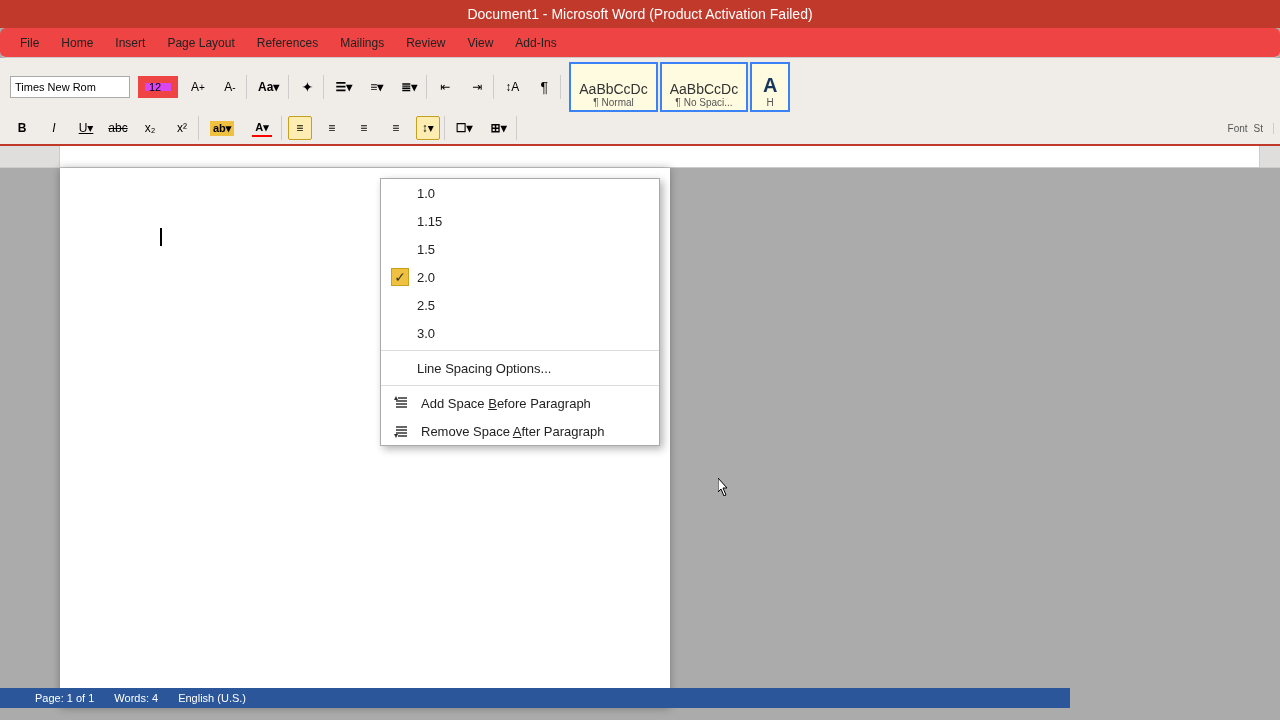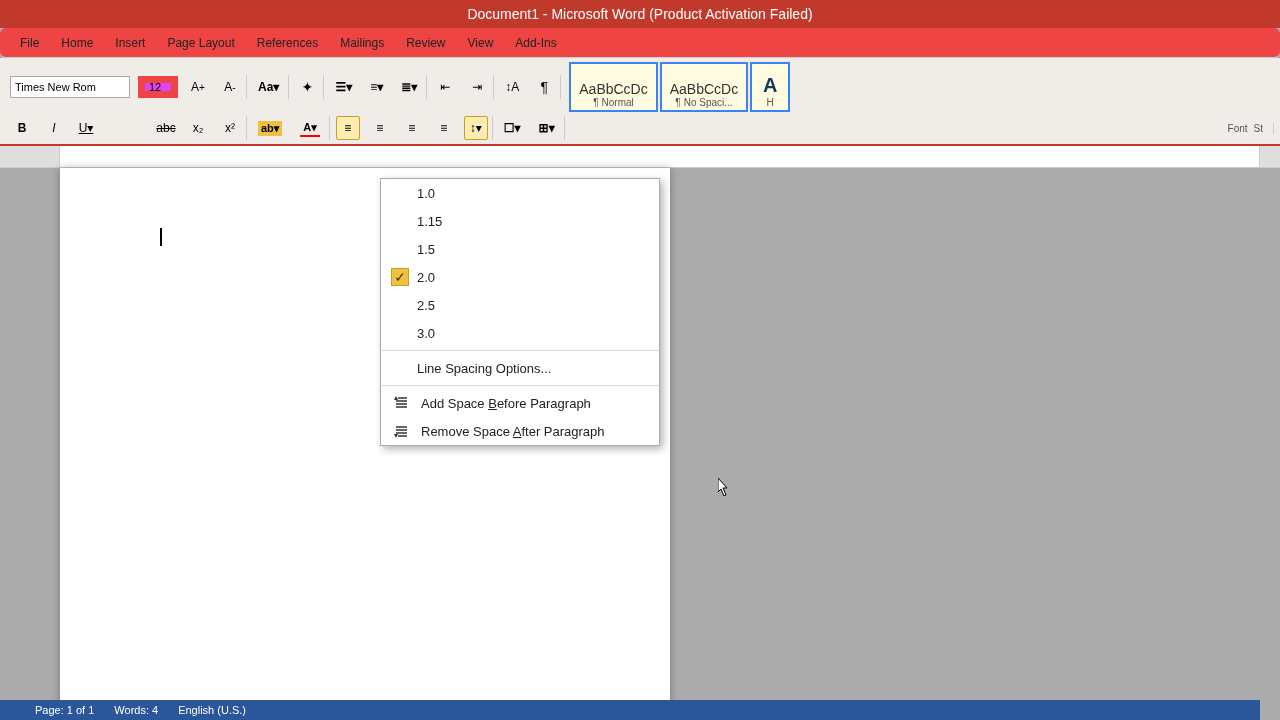--- a/index.html
+++ b/index.html
@@ -336,21 +336,21 @@
       </div>
     </div>
   </div>
 
   <div id="format-row">
 
     <div class="toolbar-group">
       <div class="tb-btn" style="font-weight:bold;">B</div>
       <div class="tb-btn" style="font-style:italic;">I</div>
       <div class="tb-btn" style="text-decoration:underline;">U▾</div>
-      <div class="tb-btn" style="text-decoration:line-through;margin-left:48px;">abc</div>
+      <div class="tb-btn" style="text-decoration:line-through;">abc</div>
       <div class="tb-btn">x₂</div>
       <div class="tb-btn">x²</div>
     </div>
 
     <div class="toolbar-group">
       <div class="tb-btn tb-btn-wide">
         <span style="background:#f0c040; padding:1px 3px; font-size:11px;">ab▾</span>
       </div>
       <div class="tb-btn tb-btn-wide">
         <span style="border-bottom:2px solid red; padding:1px 3px; font-size:11px;">A▾</span>
@@ -449,17 +449,17 @@
       </svg>
     </span>
     <span>Remove Space <span class="dropdown-underline">A</span>fter Paragraph</span>
   </div>
 </div>
 
 <svg id="mouse-cursor" viewBox="0 0 12 18" xmlns="http://www.w3.org/2000/svg">
   <polygon points="0,0 0,14 3,11 6,18 8,17 5,10 9,10" fill="white" stroke="black" stroke-width="1"></polygon>
 </svg>
 
-<div id="status-bar" style="position:fixed; bottom:0; width:1260px;padding-left:35px;">
+<div id="status-bar" style="position:fixed; bottom:12px; width:1070px;padding-left:35px;">
   <span>Page: 1 of 1</span>
   <span>Words: 4</span>
   <span>English (U.S.)</span>
 </div>
 
 </body></html>

